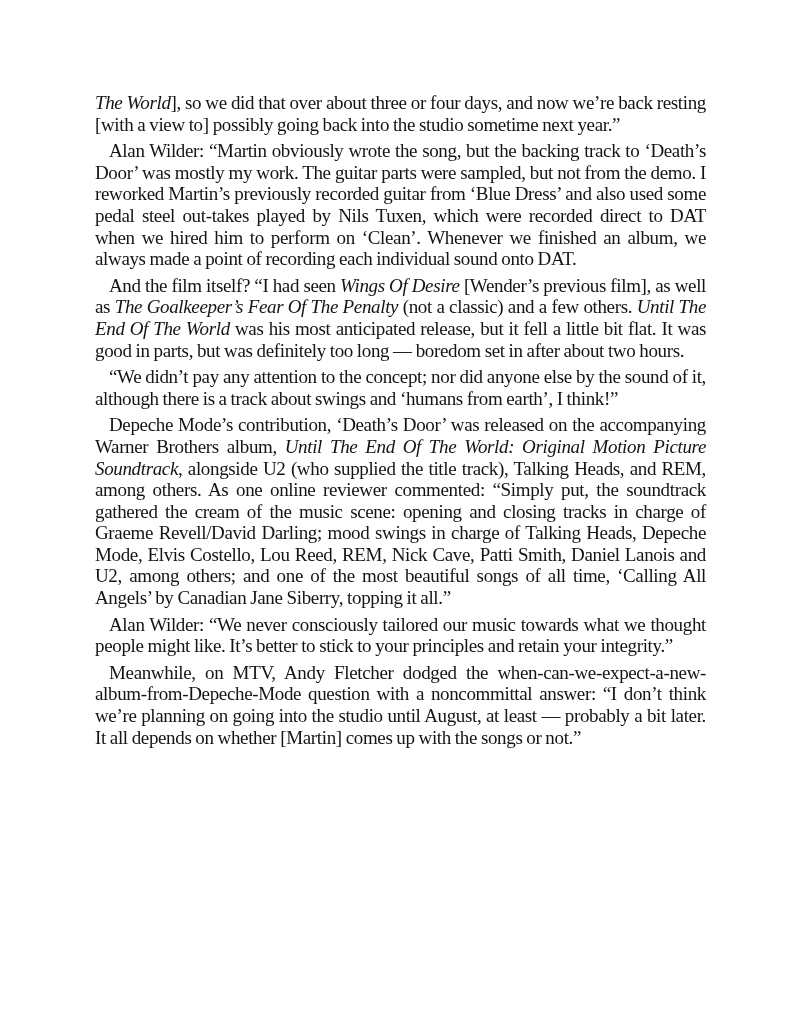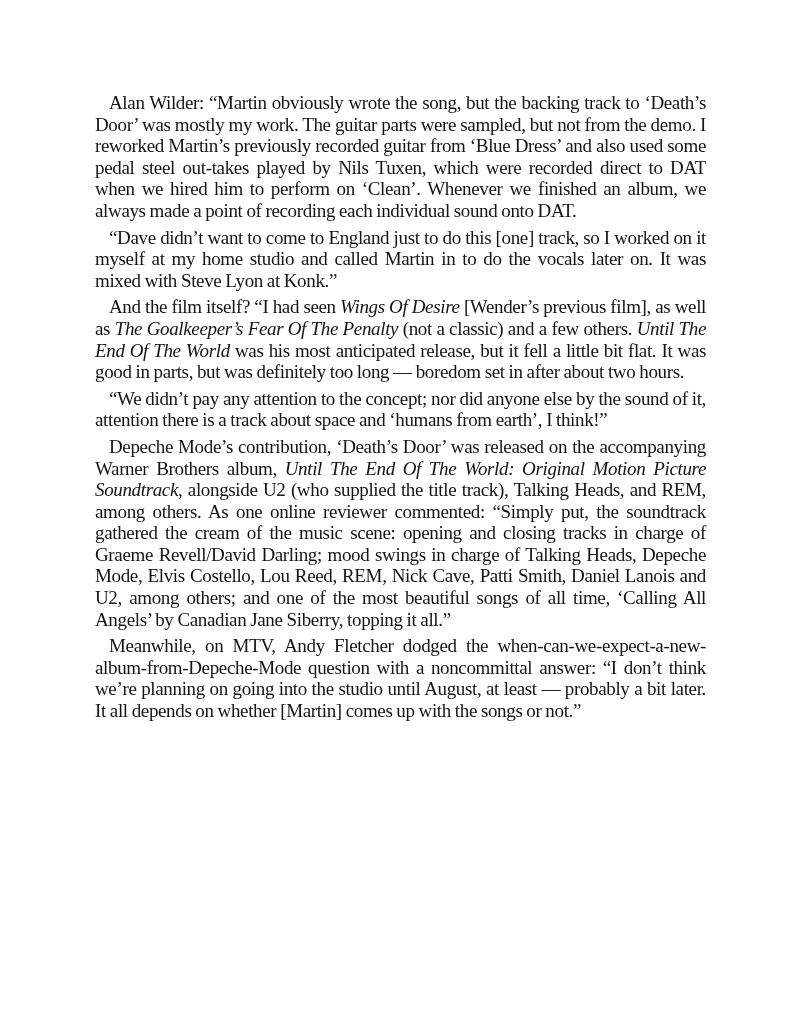--- a/index.html
+++ b/index.html
@@ -37,40 +37,43 @@
     .page p.last {
       text-align-last: justify;
     }
     em { font-style: italic; }
   </style>
 </head>
 <body>
 
 <div class="page">
 
+  <p class="cont">
+    <em>The World</em><span>], so we did that over about three or four days, and now we’re back resting [with a view to] possibly going back into the studio sometime next year.”</span>
+  </p>
 
   <p>
     <span>Alan Wilder: “Martin obviously wrote the song, but the backing track to ‘Death’s Door’ was mostly my work. The guitar parts were sampled, but not from the demo. I reworked Martin’s previously recorded guitar from ‘Blue Dress’ and also used some pedal steel out-takes played by Nils Tuxen, which were recorded direct to DAT when we hired him to perform on ‘Clean’. Whenever we finished an album, we always made a point of recording each individual sound onto DAT.</span>
   </p>
 
-  <p>
-    <span>“Dave didn’t want to come to England just to do this [one] track, so I worked on it myself at my home studio and called Martin in to do the vocals later on. It was mixed with Steve Lyon at Konk.”</span>
-  </p>
 
   <p>
     <span>And the film itself? “I had seen </span><em>Wings Of Desire</em><span> [Wender’s previous film], as well as </span><em>The Goalkeeper’s Fear Of The Penalty</em><span> (not a classic) and a few others. </span><em>Until The End Of The World</em><span> was his most anticipated release, but it fell a little bit flat. It was good in parts, but was definitely too long — boredom set in after about two hours.</span>
   </p>
 
   <p>
-    <span>“We didn’t pay any attention to the concept; nor did anyone else by the sound of it, attention there is a track about space and ‘humans from earth’, I think!”</span>
+    <span>“We didn’t pay any attention to the concept; nor did anyone else by the sound of it, although there is a track about swings and ‘humans from earth’, I think!”</span>
   </p>
 
   <p>
     <span>Depeche Mode’s contribution, ‘Death’s Door’ was released on the accompanying Warner Brothers album, </span><em>Until The End Of The World: Original Motion Picture Soundtrack</em><span>, alongside U2 (who supplied the title track), Talking Heads, and REM, among others. As one online reviewer commented: “Simply put, the soundtrack gathered the cream of the music scene: opening and closing tracks in charge of Graeme Revell/David Darling; mood swings in charge of Talking Heads, Depeche Mode, Elvis Costello, Lou Reed, REM, Nick Cave, Patti Smith, Daniel Lanois and U2, among others; and one of the most beautiful songs of all time, ‘Calling All Angels’ by Canadian Jane Siberry, topping it all.”</span>
   </p>
 
+  <p>
+    <span>Alan Wilder: “We never consciously tailored our music towards what we thought people might like. It’s better to stick to your principles and retain your integrity.”</span>
+  </p>
 
   <p>
     <span>Meanwhile, on MTV, Andy Fletcher dodged the when-can-we-expect-a-new-album-from-Depeche-Mode question with a noncommittal answer: “I don’t think we’re planning on going into the studio until August, at least — probably a bit later. It all depends on whether [Martin] comes up with the songs or not.”</span>
   </p>
 
 
 </div>
 
 </body></html>

